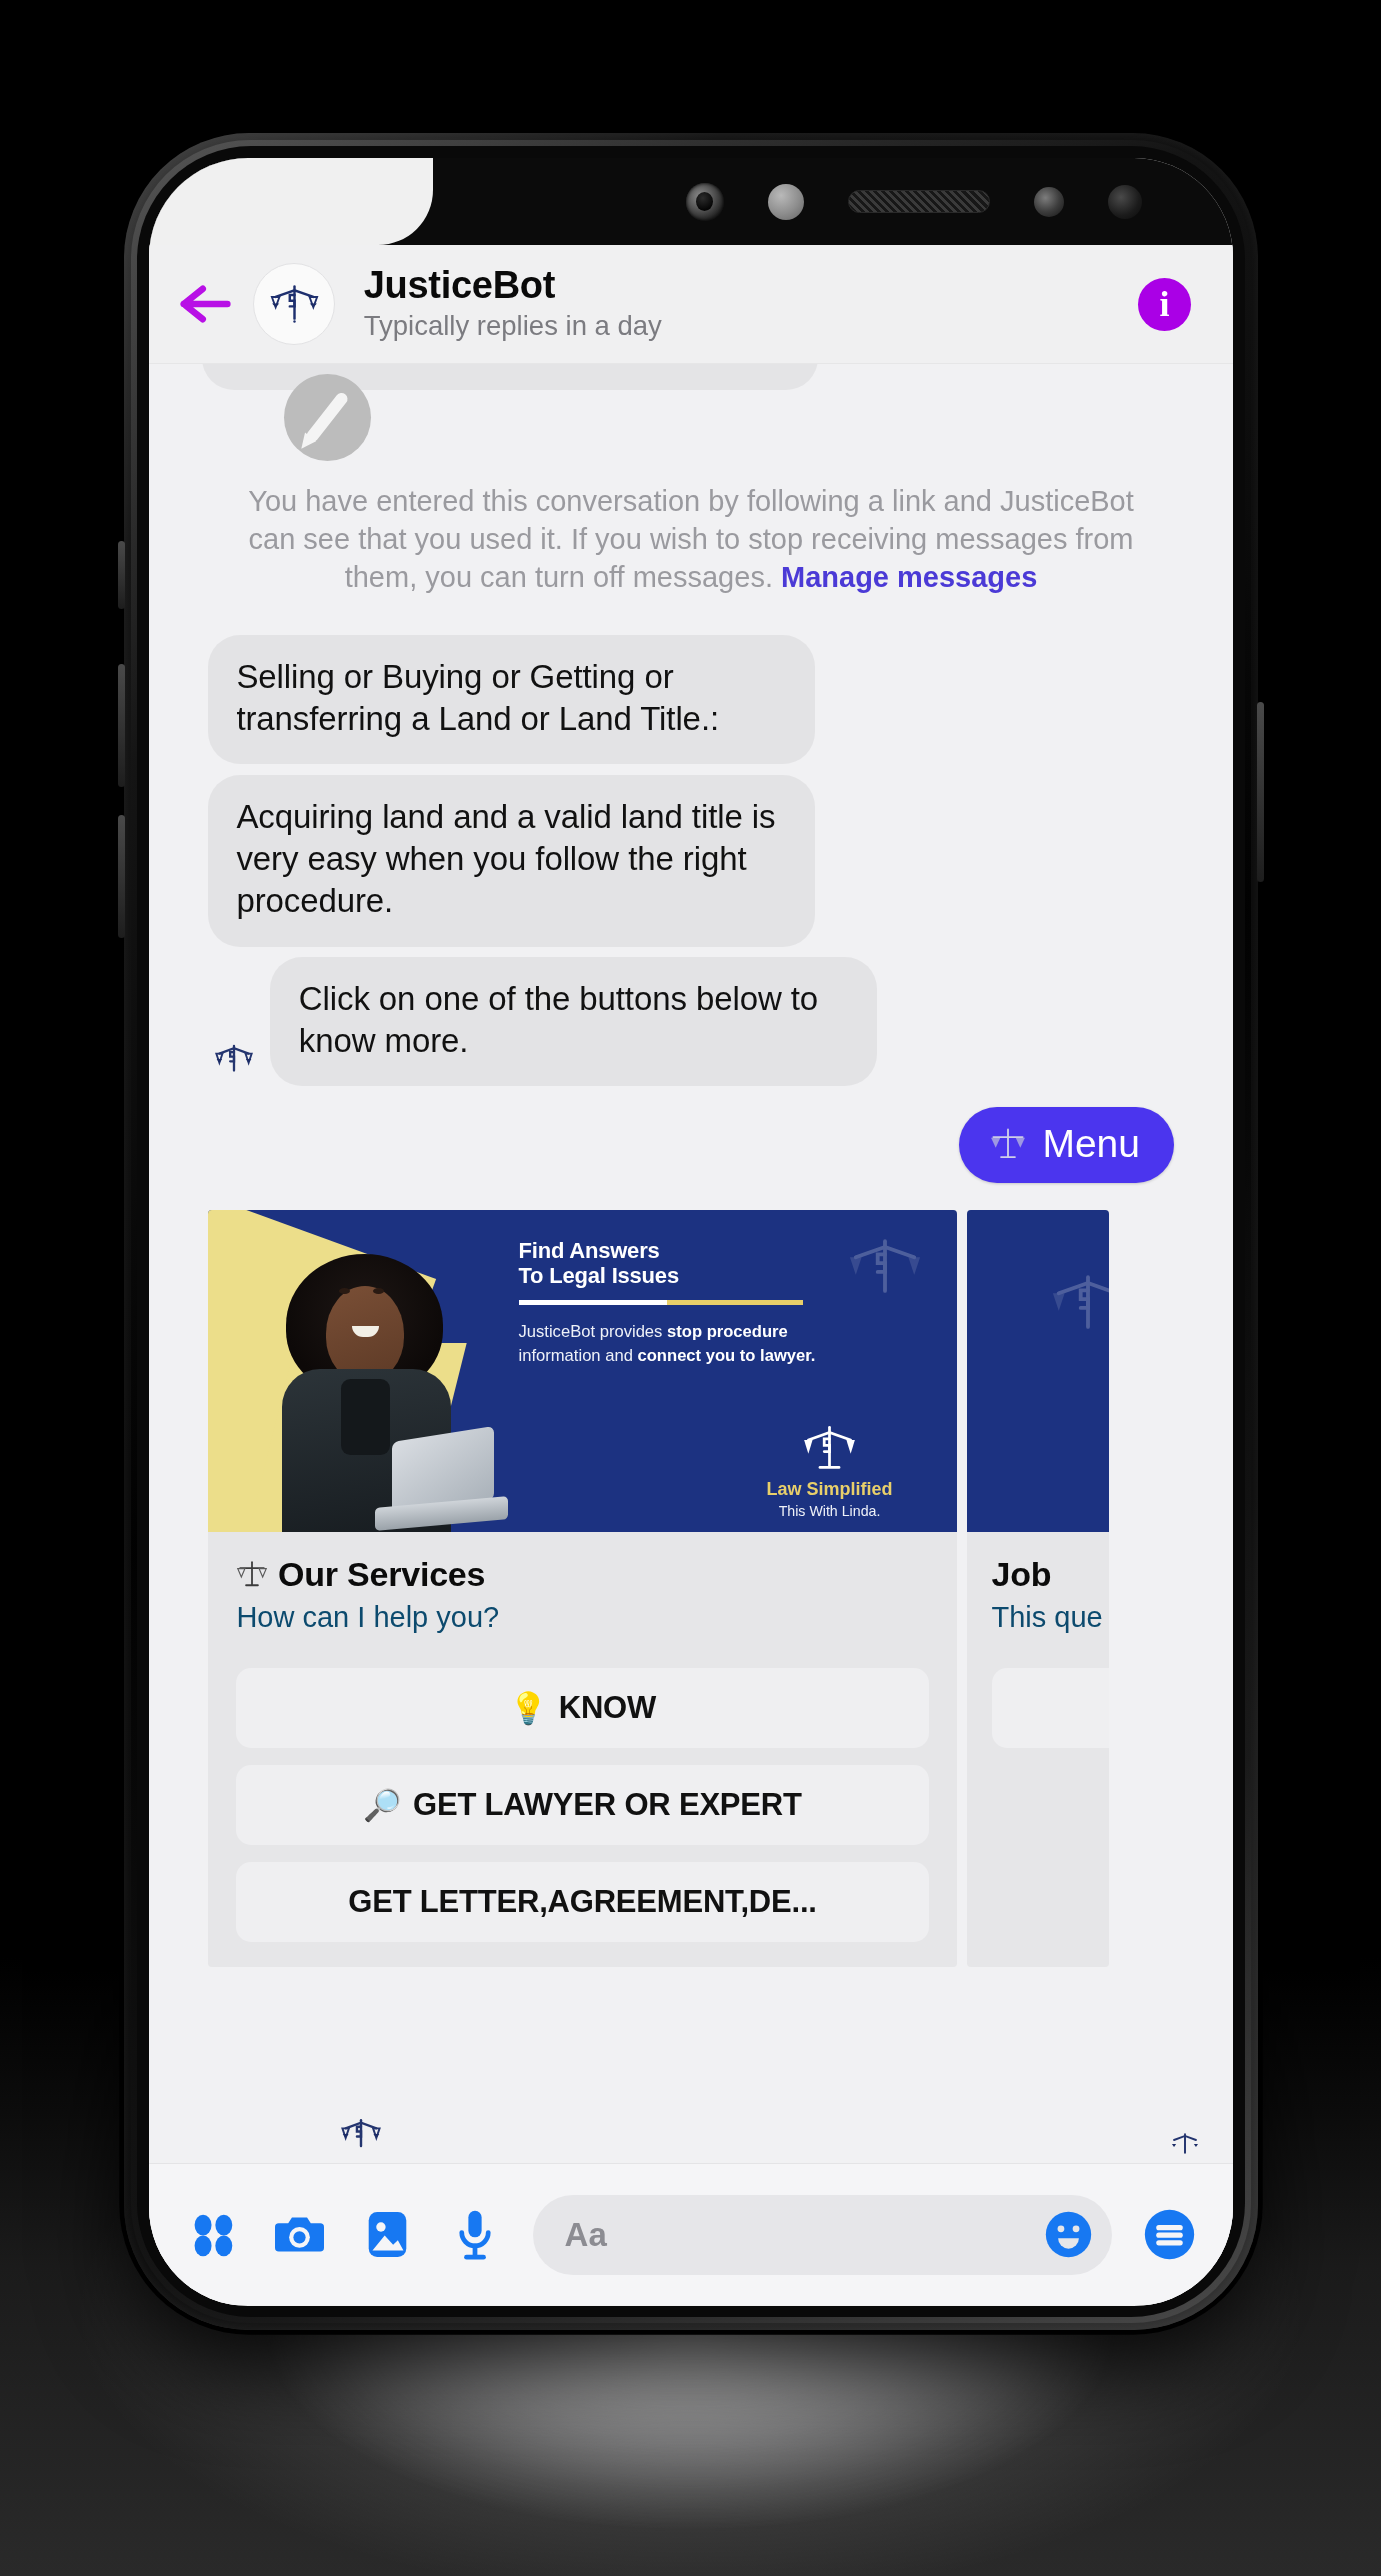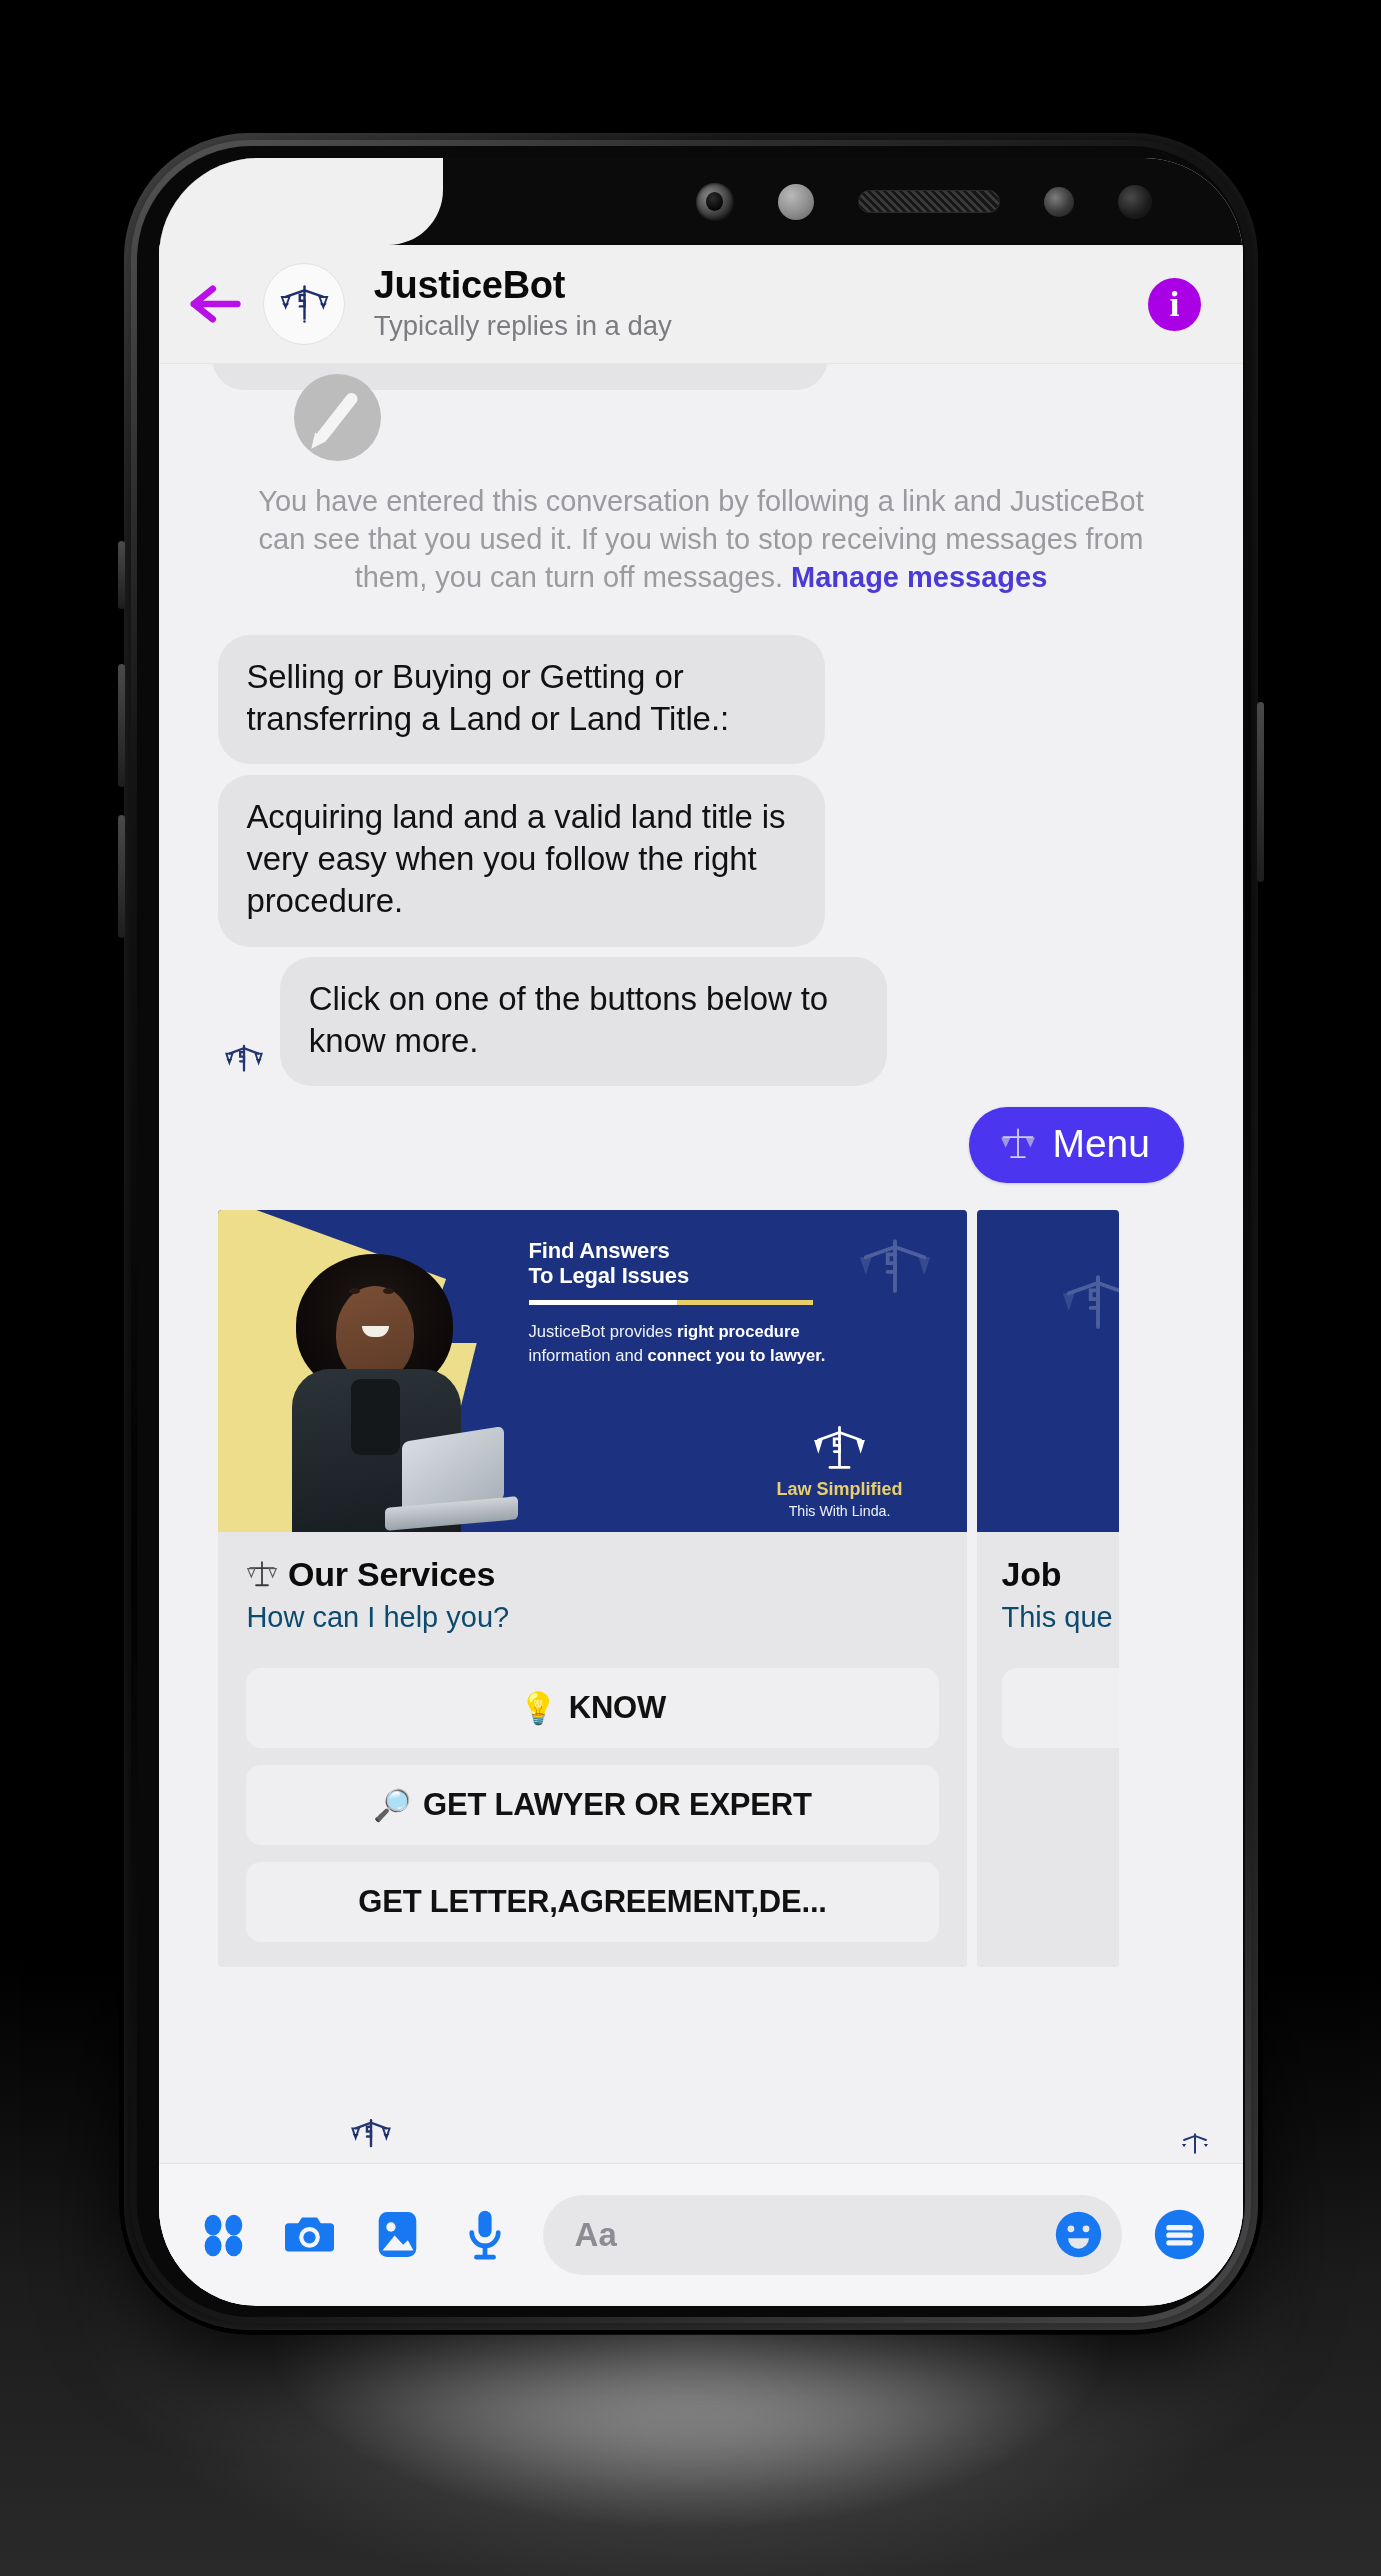--- a/index.html
+++ b/index.html
@@ -45,21 +45,21 @@
   .side-btn{
     position:absolute; width:6.6px; border-radius:3.8px;
     background:linear-gradient(180deg,#4a4a4a,#1d1d1d);
   }
   .sb1{left:-5.7px; top:408px; height:68px;}
   .sb2{left:-5.7px; top:531px; height:123px;}
   .sb3{left:-5.7px; top:682px; height:123px;}
   .sb4{right:-5.7px; top:569px; height:180px;}
 
   .screen {
-    position:absolute; left:35px; top:25px;
+    position:absolute; left:25px; top:25px;
     width:1084px; height:2148px;
     border-radius:99px;
     overflow:hidden;
     background:#f2f2f2;
     z-index:3;
   }
   
   .notchbar{
     position:absolute; left:0; top:0; width:100%; height:87px;
     background:#0b0b0b; z-index:9;
@@ -418,21 +418,21 @@
                 <div class="laptop">
                   <div class="lid"></div>
                   <div class="base"></div>
                 </div>
               </div>
 
               <div class="hero-right">
                 <div class="hero-t1">Find Answers</div>
                 <div class="hero-t1">To Legal Issues</div>
                 <div class="hero-rule"></div>
-                <div class="hero-p"><span>JusticeBot provides </span><b>right procedure</b><span> information and </span><b>connect you to lawyer.</b></div>
+                <div class="hero-p"><span>JusticeBot provides </span><b>stop procedure</b><span> information and </span><b>connect you to lawyer.</b></div>
 
                 <div class="hero-ghost">
                   <svg width="80" height="76" viewBox="0 0 54 52">
                     <g stroke="#ffffff" stroke-width="2.6" fill="none" stroke-linecap="round">
                       <path d="M27 7 v34"></path>
                         <path d="M7 18 L27 11 L47 18"></path>
                       <path d="M22 28 h5 v-6 h-5 v-6 h5"></path>
                     </g>
                     <path d="M3 18 L11 18 L7 30 Z" fill="#ffffff" opacity=".55"></path>
                     <path d="M43 18 L51 18 L47 30 Z" fill="#ffffff" opacity=".55"></path>

